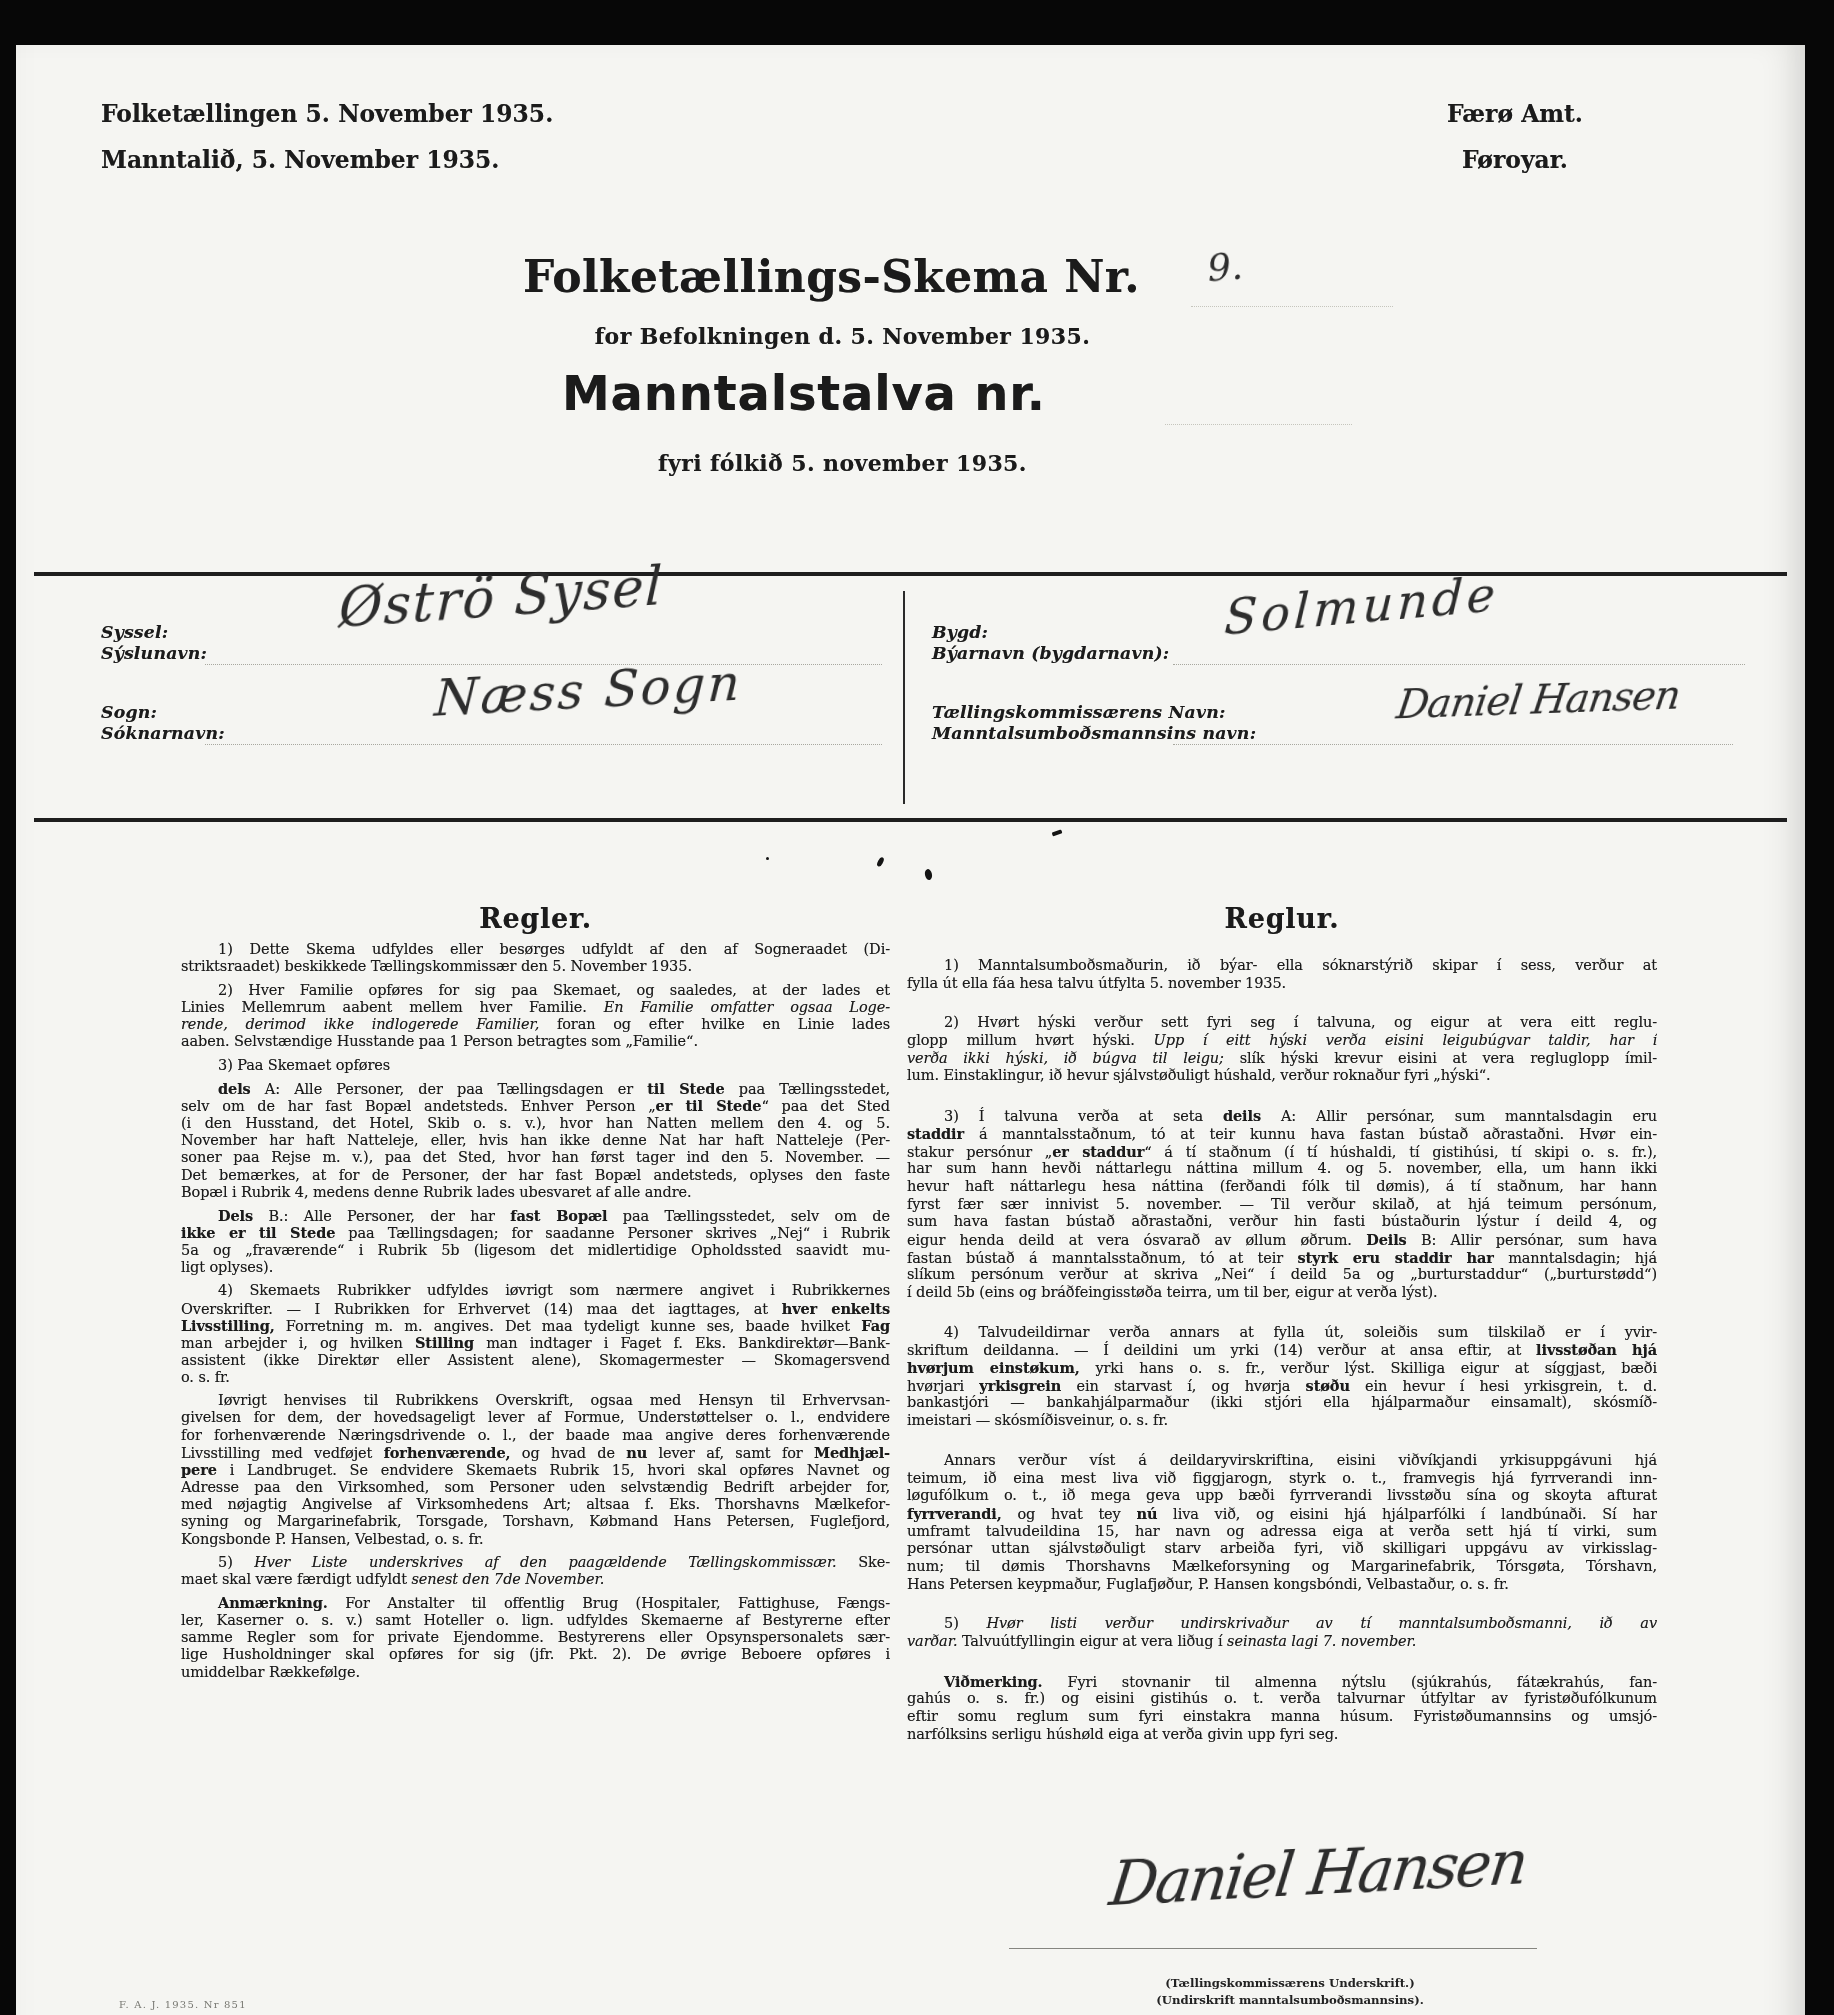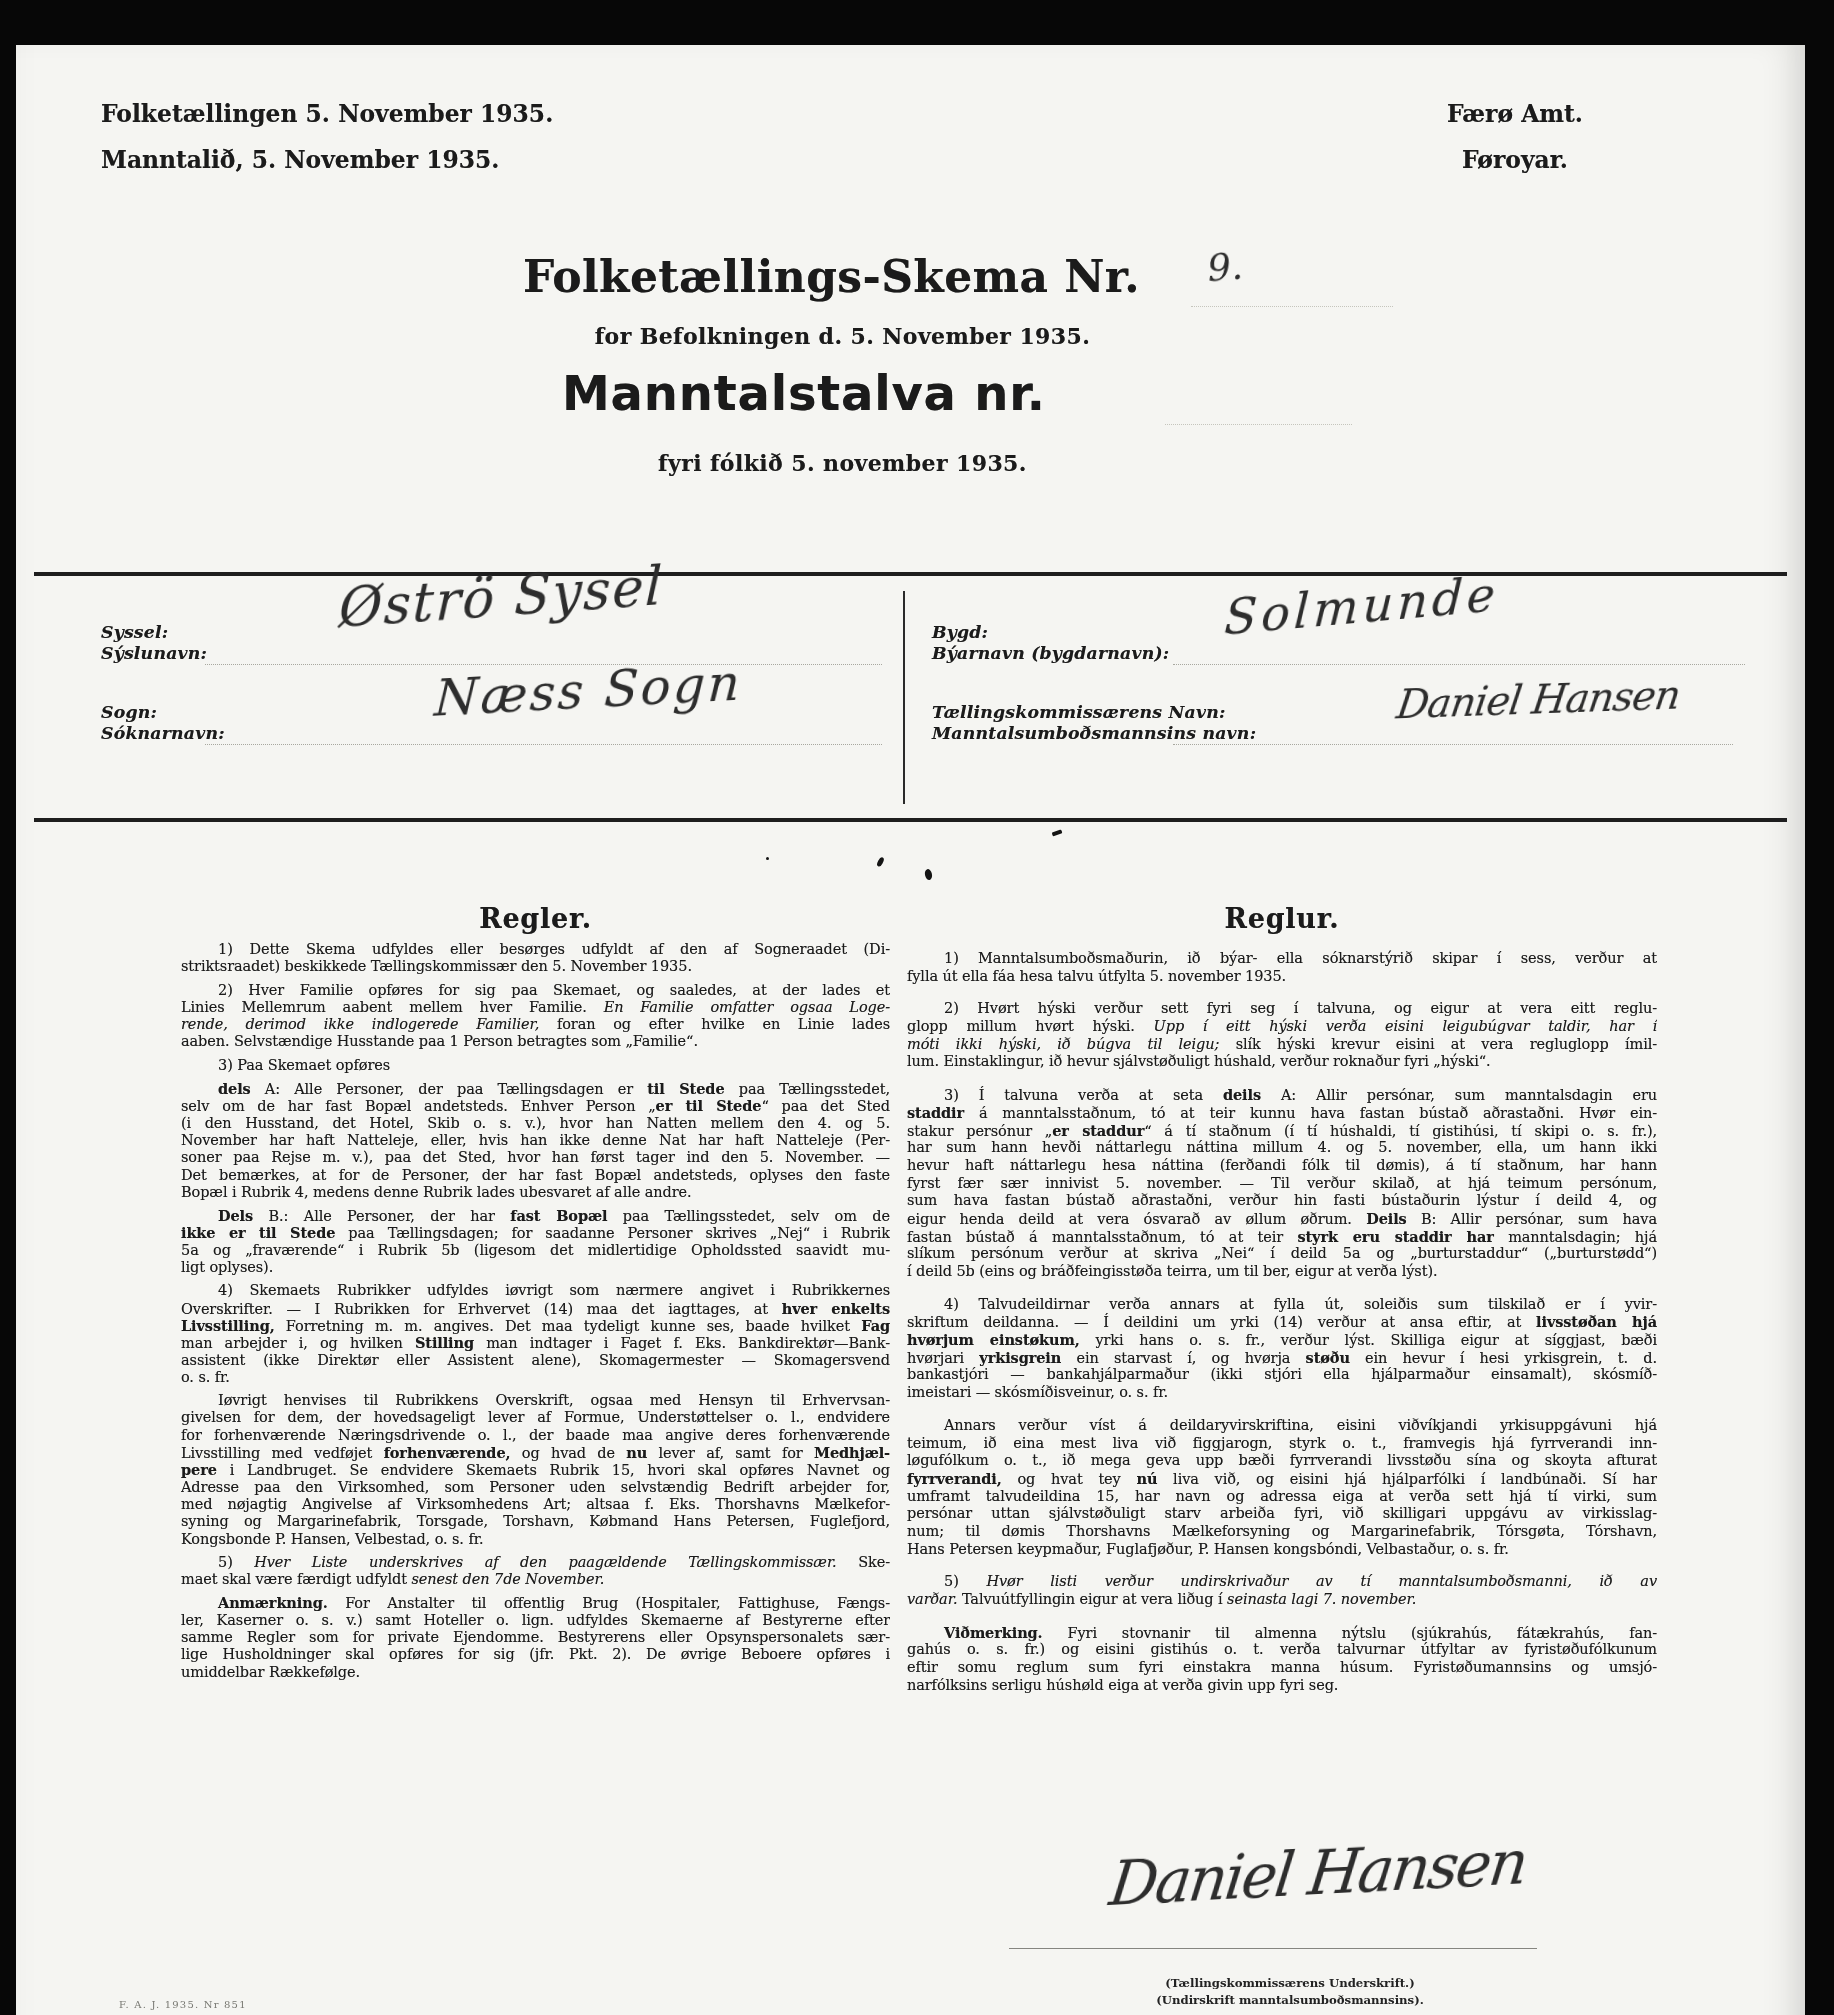--- a/index.html
+++ b/index.html
@@ -23,21 +23,21 @@
       transform-origin:left bottom;}
   .colhead{font-weight:bold;font-size:27px;text-align:center;line-height:32px;margin-bottom:4.8px;letter-spacing:0.8px;}
   .rcol{position:absolute;font-size:14.5px;letter-spacing:-0.1px;}
   .rline{display:block;overflow:hidden;text-align:justify;}
   .rline:not(.short)::after{content:"";display:inline-block;width:100%;height:0;}
   .rline.ind{text-indent:37px;}
   .rline.short{text-align:left;}
   .col-da .rline{height:17.3px;line-height:17.3px;}
   .col-fo .rline{height:17.7px;line-height:17.7px;}
   .col-da .rpara{margin-top:6px;}
-  .col-fo .rpara{margin-top:15px;}
+  .col-fo .rpara{margin-top:22px;}
   .rpara:first-of-type{margin-top:0 !important;}
   .sigline{position:absolute;height:1.2px;background:#4a4a44;opacity:.65;filter:blur(0.3px);}
   .caption{font-weight:bold;font-size:11.7px;line-height:17px;text-align:center;filter:blur(0.4px);color:#222;}
   .film{font-size:10px;letter-spacing:1.2px;color:#787872;filter:blur(0.4px);}
   .speck{position:absolute;background:#141414;border-radius:50%;}
 </style>
 </head>
 <body>
 
 <div class="band" style="left:0;top:0;width:1834px;height:45px;"></div>
@@ -163,21 +163,21 @@
     </div>
   <div class="rcol col-fo print" style="left:891px;top:858px;width:750px;">
     <div class="colhead">Reglur.</div>
   <div class="rpara">
         <div class="rline ind">1) Manntalsumboðsmaðurin, ið býar- ella sóknarstýrið skipar í sess, verður at</div>
         <div class="rline short">fylla út ella fáa hesa talvu útfylta 5. november 1935.</div>
       </div>
       <div class="rpara">
         <div class="rline ind">2) Hvørt hýski verður sett fyri seg í talvuna, og eigur at vera eitt reglu-</div>
         <div class="rline">glopp millum hvørt hýski. <i>Upp í eitt hýski verða eisini leigubúgvar taldir, har í</i></div>
-        <div class="rline"><i>móti ikki hýski, ið búgva til leigu;</i> slík hýski krevur eisini at vera regluglopp ímil-</div>
+        <div class="rline"><i>verða ikki hýski, ið búgva til leigu;</i> slík hýski krevur eisini at vera regluglopp ímil-</div>
         <div class="rline short">lum. Einstaklingur, ið hevur sjálvstøðuligt húshald, verður roknaður fyri „hýski“.</div>
       </div>
       <div class="rpara">
         <div class="rline ind">3) Í talvuna verða at seta <b>deils</b> A: Allir persónar, sum manntalsdagin eru</div>
         <div class="rline"><b>staddir</b> á manntalsstaðnum, tó at teir kunnu hava fastan bústað aðrastaðni. Hvør ein-</div>
         <div class="rline">stakur persónur „<b>er staddur</b>“ á tí staðnum (í tí húshaldi, tí gistihúsi, tí skipi o. s. fr.),</div>
         <div class="rline">har sum hann hevði náttarlegu náttina millum 4. og 5. november, ella, um hann ikki</div>
         <div class="rline">hevur haft náttarlegu hesa náttina (ferðandi fólk til dømis), á tí staðnum, har hann</div>
         <div class="rline">fyrst fær sær innivist 5. november. — Til verður skilað, at hjá teimum persónum,</div>
         <div class="rline">sum hava fastan bústað aðrastaðni, verður hin fasti bústaðurin lýstur í deild 4, og</div>

